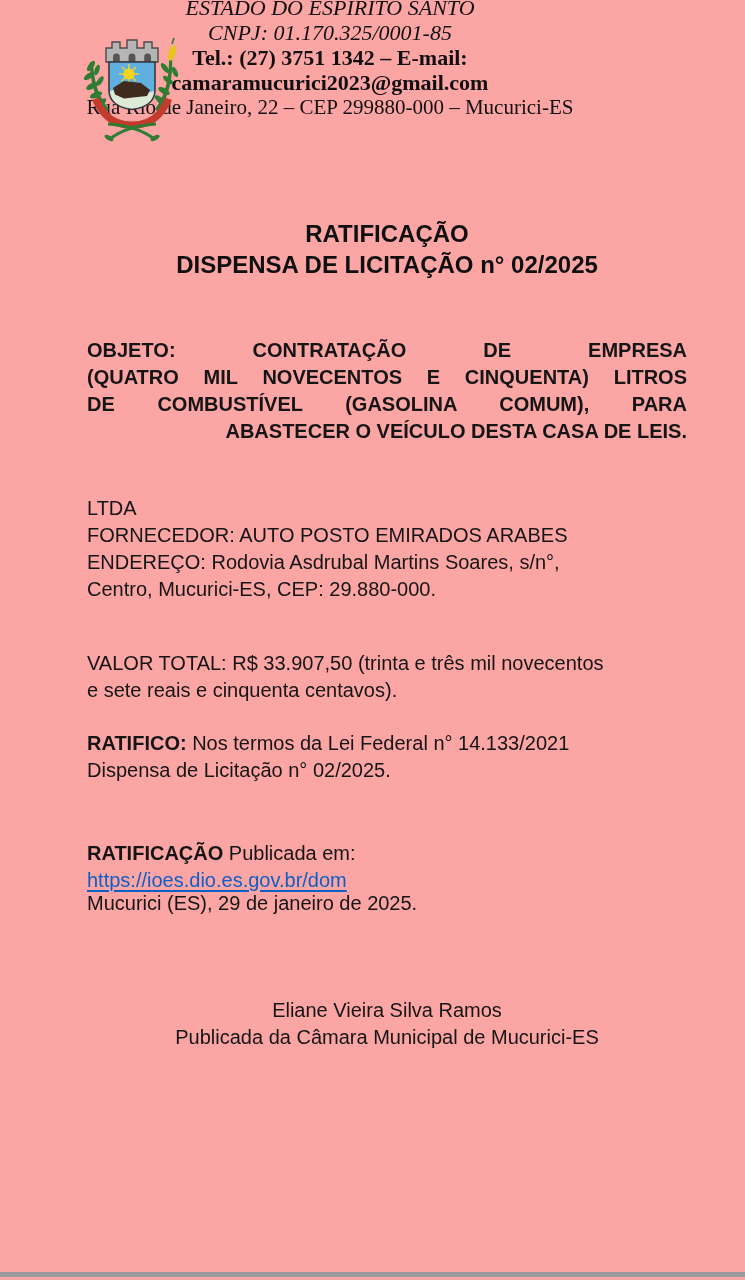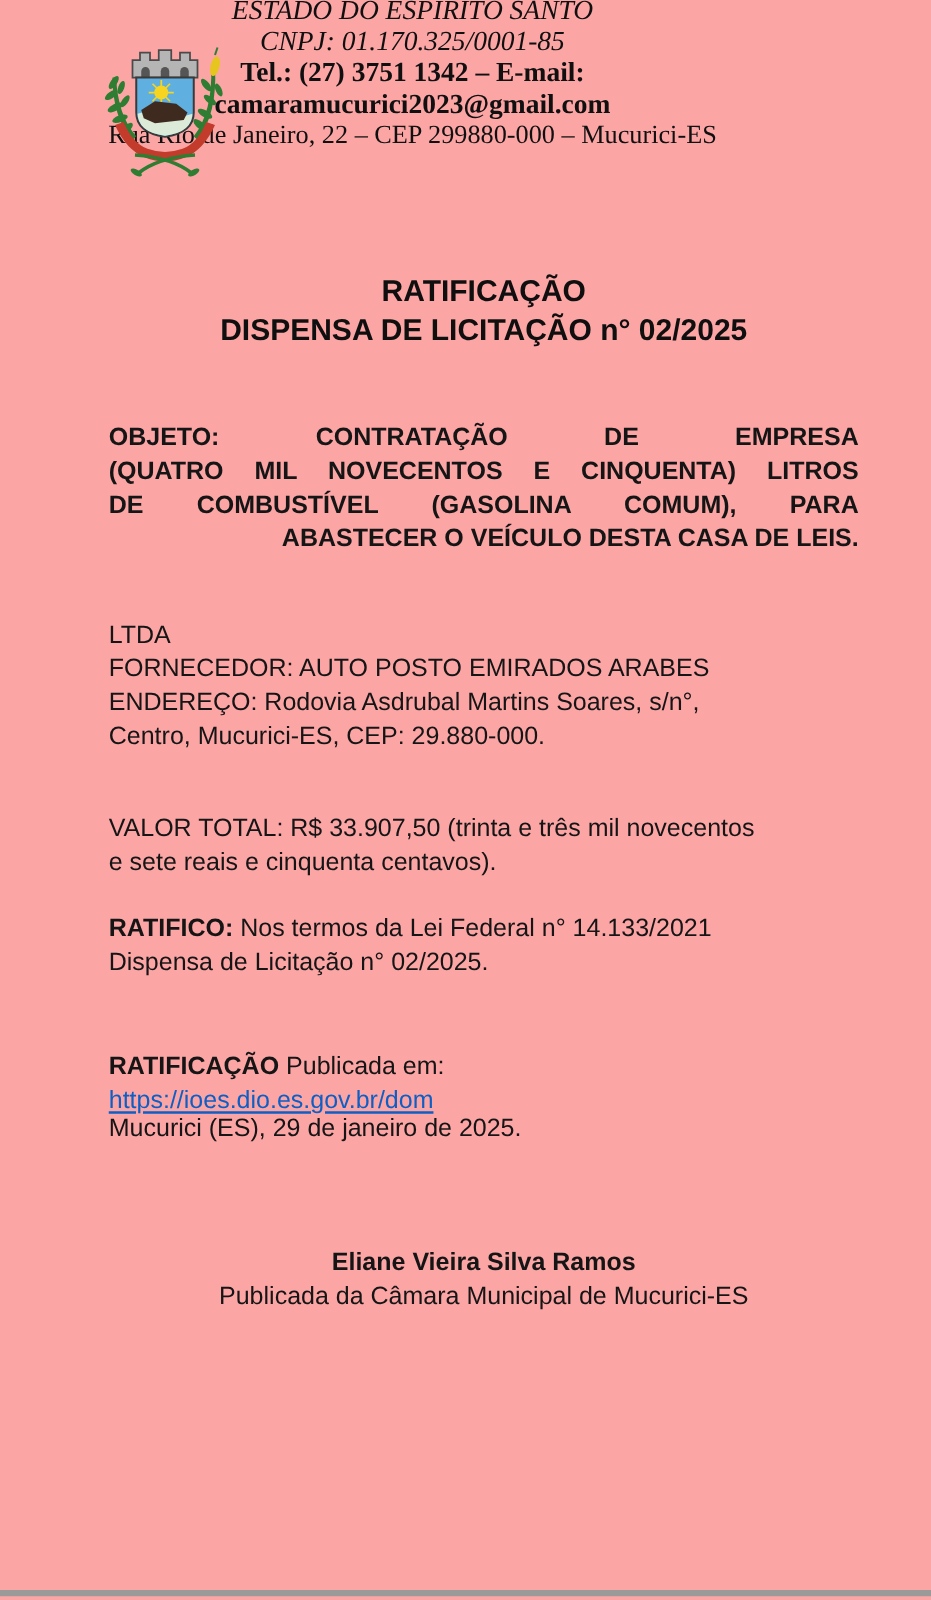--- a/index.html
+++ b/index.html
@@ -36,21 +36,21 @@
   .b-objeto{top:337px;font-weight:bold;}
   .jline{text-align:justify;text-align-last:justify;}
   .lline{text-align:right;}
   .b-fornecedor{top:495px;}
   .b-valor{top:650px;}
   .b-ratifico{top:730px;}
   .b-pub{top:810px;margin-top:30px;}
   .b-date{top:890px;}
   .b-signature{top:997px;text-align:center;}
   .bold{font-weight:bold;}
-  .sig-name{font-weight:bold;}
+  .sig-name{font-weight:normal;}
 
   a.doc-link, .doc-link{
     color:#0d5fc5;text-decoration:underline;cursor:pointer;
     text-underline-offset:3px;
   }
 
   
   .bottom-edge{position:absolute;left:0;top:1272px;width:745px;height:5px;background:#9a9a9a;}
 </style>
 </head>

